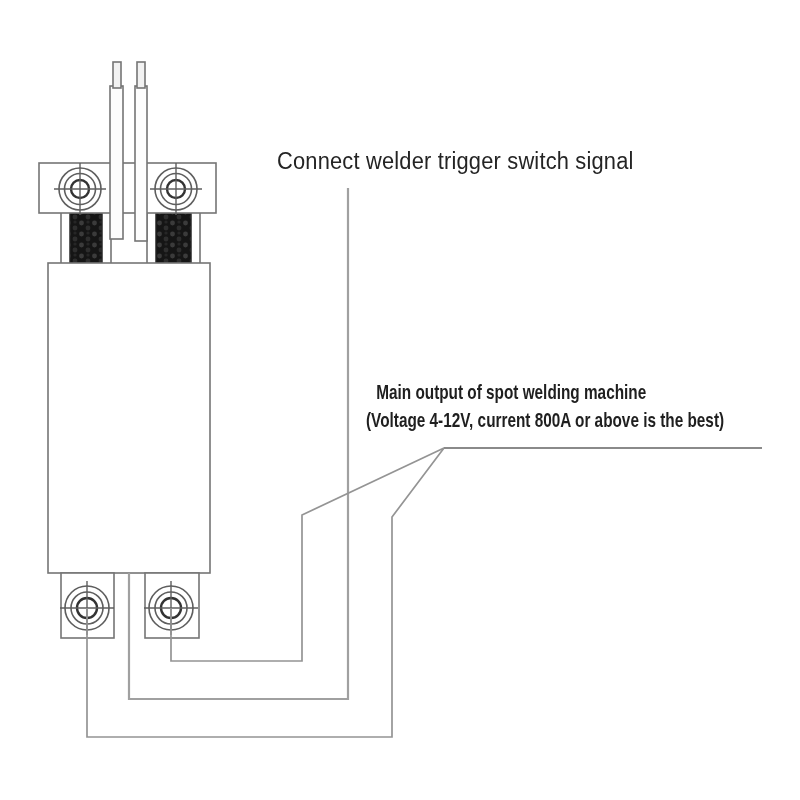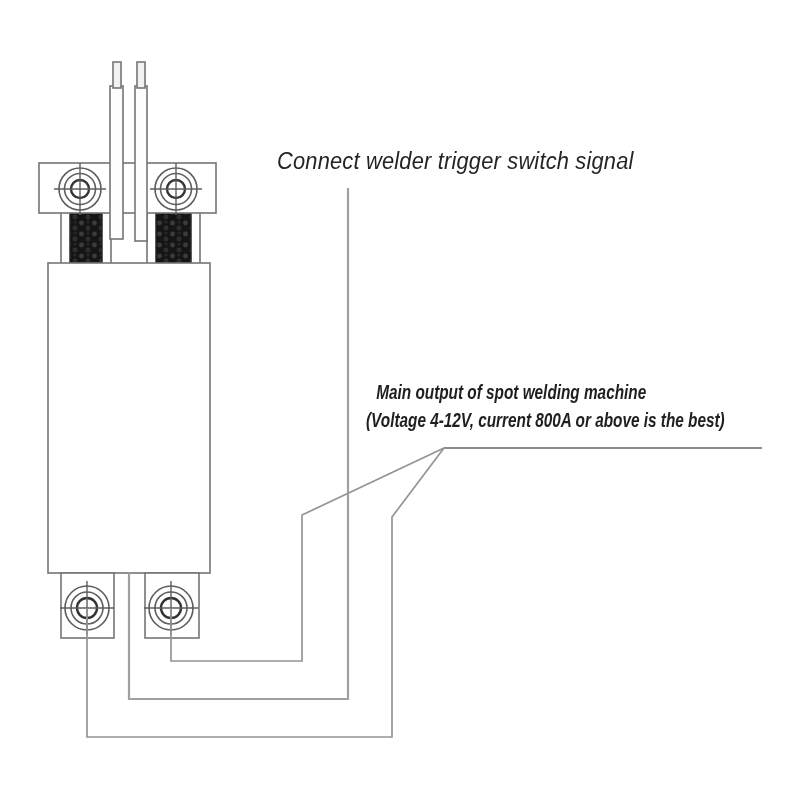--- a/index.html
+++ b/index.html
@@ -7,21 +7,20 @@
     padding: 0;
     background: #ffffff;
     font-family: "Liberation Sans", sans-serif;
   }
   .stage {
     position: relative;
     width: 800px;
     height: 800px;
     background: #ffffff;
     overflow: hidden;
-    font-style: italic;
   }
   .diagram-svg {
     position: absolute;
     left: 0;
     top: 0;
   }
   .label {
     position: absolute;
     color: #242424;
     white-space: nowrap;

